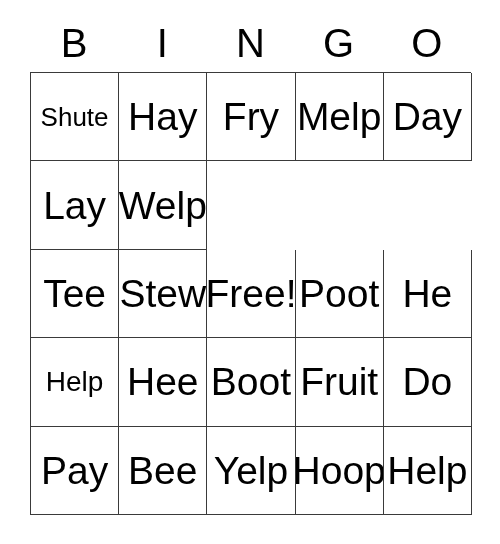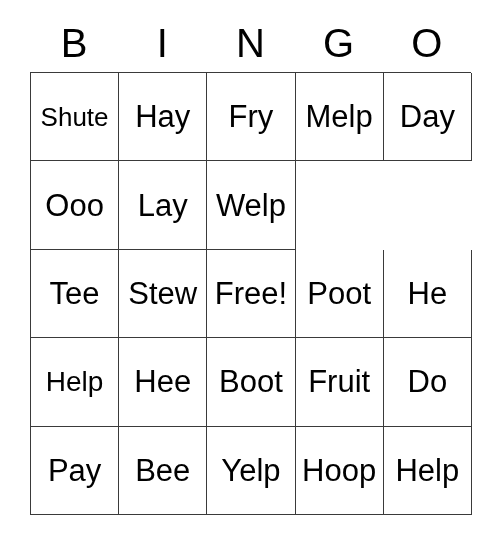--- a/index.html
+++ b/index.html
@@ -52,21 +52,21 @@
     box-sizing: border-box;
     border-right: 1px solid #3a3a3a;
     border-bottom: 1px solid #3a3a3a;
     display: flex;
     align-items: center;
     justify-content: center;
     overflow: hidden;
     background: #ffffff;
   }
   .cell-text {
-    font-size: 31px;
+    font-size: 39px;
     line-height: 1;
     white-space: nowrap;
     text-align: center;
     color: #000000;
   }
   .cell-text.size-sm {
     font-size: 26px;
   }
   .cell-text.size-md {
     font-size: 28px;
@@ -99,23 +99,20 @@
         </div>
       <div class="cell">
           <span class="cell-text">Melp</span>
         </div>
       <div class="cell">
           <span class="cell-text">Day</span>
         </div>
     </div>
 
     <div class="grid-row">
-      <div class="cell">
-          <span class="cell-text">Ooo</span>
-        </div>
       <div class="cell">
           <span class="cell-text">Lay</span>
         </div>
       <div class="cell">
           <span class="cell-text">Welp</span>
         </div>
     </div>
 
     <div class="grid-row">
       <div class="cell">

